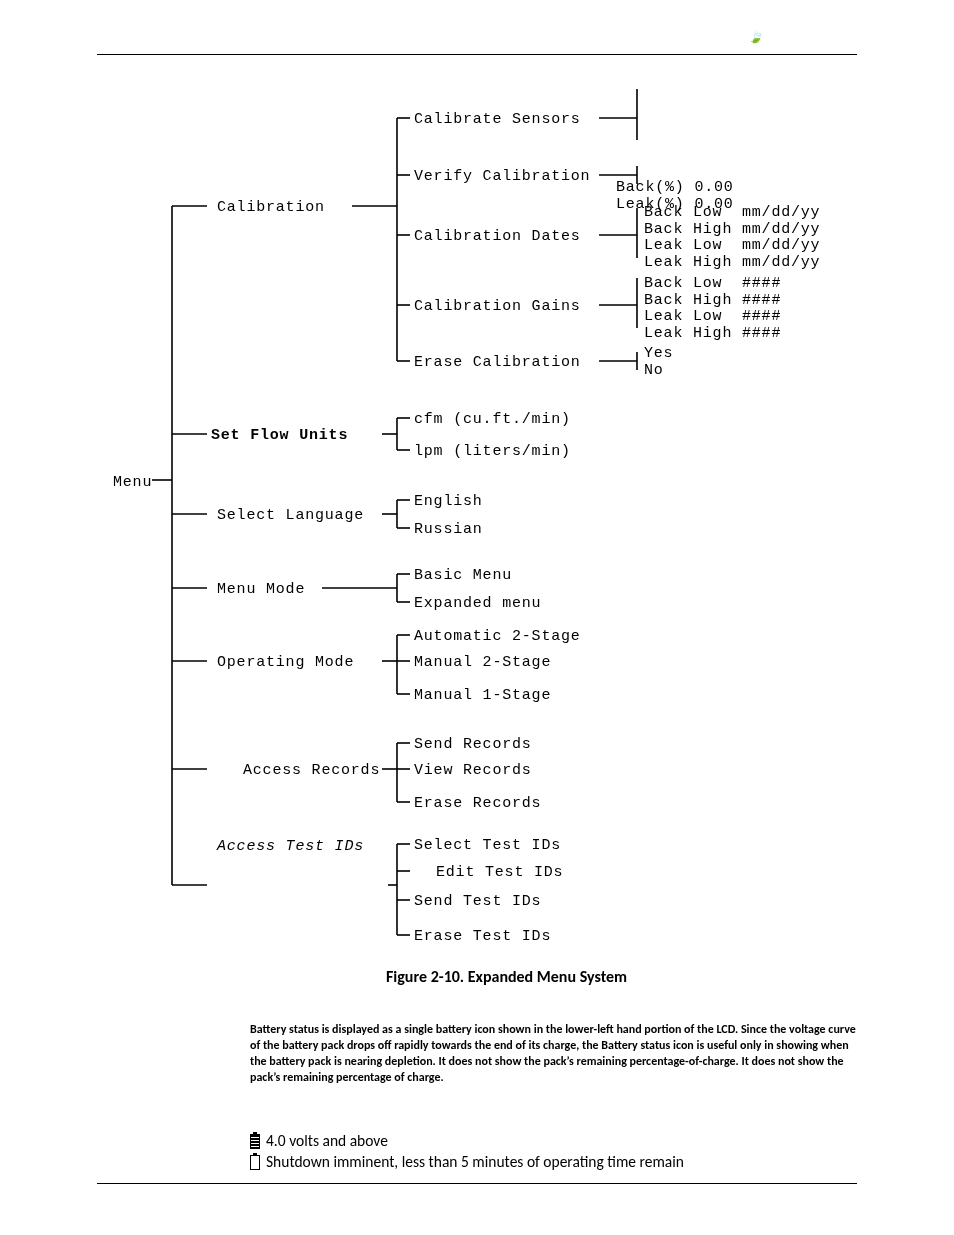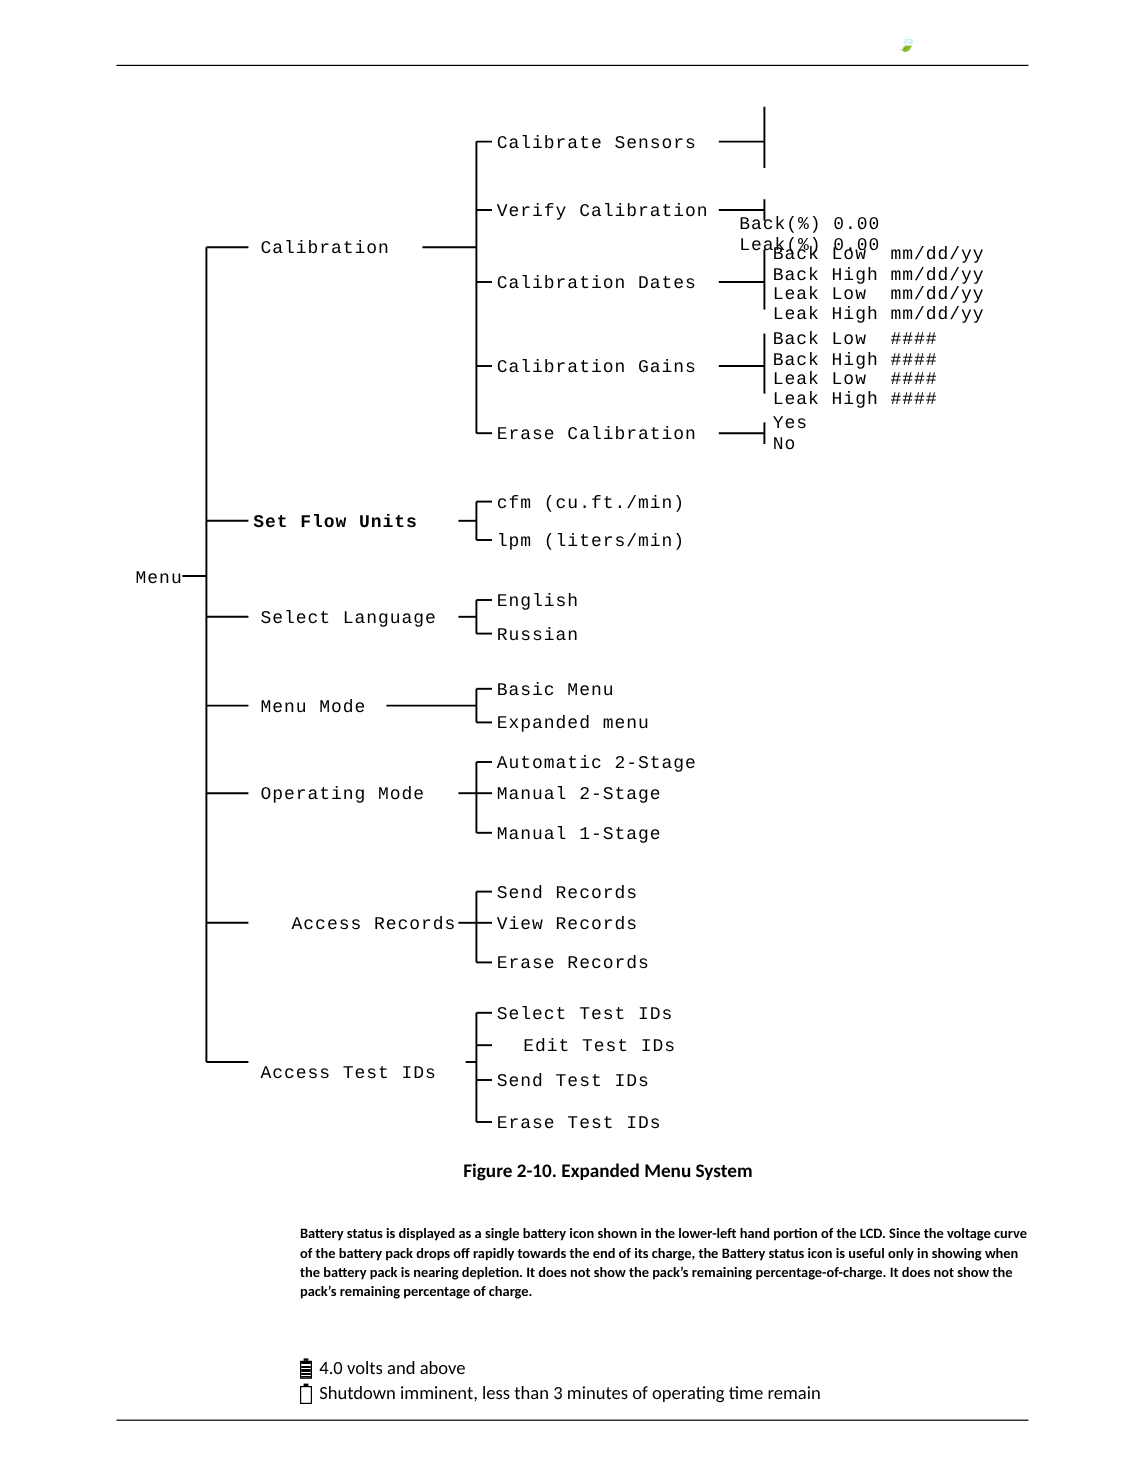--- a/index.html
+++ b/index.html
@@ -183,21 +183,21 @@
   </svg>
 
   <div class="mono" style="position:absolute; left:113px; top:474px;">Menu</div>
 
   <div class="mono" style="position:absolute; left:217px; top:199px;">Calibration</div>
   <div class="mono" style="position:absolute; left:211px; top:427px;font-weight:bold;">Set Flow Units</div>
   <div class="mono" style="position:absolute; left:217px; top:507px;">Select Language</div>
   <div class="mono" style="position:absolute; left:217px; top:581px;text-align:right;">Menu Mode</div>
   <div class="mono" style="position:absolute; left:217px; top:654px;">Operating Mode</div>
   <div class="mono" style="position:absolute; left:217px; top:762px;margin-left:26px;">Access Records</div>
-  <div class="mono" style="position:absolute; left:217px; top:886px;">Access Test IDs</div>
+  <div class="mono" style="position:absolute; left:217px; top:838px;font-style:italic;">Access Test IDs</div>
 
   <div class="mono" style="position:absolute; left:414px; top:111px;">Calibrate Sensors</div>
   <div class="mono" style="position:absolute; left:414px; top:168px;">Verify Calibration</div>
   <div class="mono" style="position:absolute; left:414px; top:228px;">Calibration Dates</div>
   <div class="mono" style="position:absolute; left:414px; top:298px;">Calibration Gains</div>
   <div class="mono" style="position:absolute; left:414px; top:354px;">Erase Calibration</div>
 
   <div class="mono" style="position:absolute; left:616px; top:160px; line-height:1.1;margin-top:20px;">Back(%) 0.00
 Leak(%) 0.00</div>
   <div class="mono" style="position:absolute; left:644px; top:205px; line-height:1.1;">Back Low  mm/dd/yy
@@ -237,18 +237,18 @@
 
   <div class="body-text">Battery status is displayed as a single battery icon shown in the lower-left hand portion of the LCD. Since the voltage curve of the battery pack drops off rapidly towards the end of its charge, the Battery status icon is useful only in showing when the battery pack is nearing depletion. It does not show the pack’s remaining percentage-of-charge.   It does not show the pack’s remaining percentage of charge.</div>
 
   <div class="batt-list">
     <div class="row">
       <span class="batt-full"></span>
       <span>4.0 volts and above</span>
     </div>
     <div class="row">
       <span class="batt-empty"></span>
-      <span>Shutdown imminent, less than 3 minutes of operating time remain</span>
+      <span>Shutdown imminent, less than 5 minutes of operating time remain</span>
     </div>
   </div>
 
   <div class="hr-bottom"></div>
 </div>
 
 </body></html>

